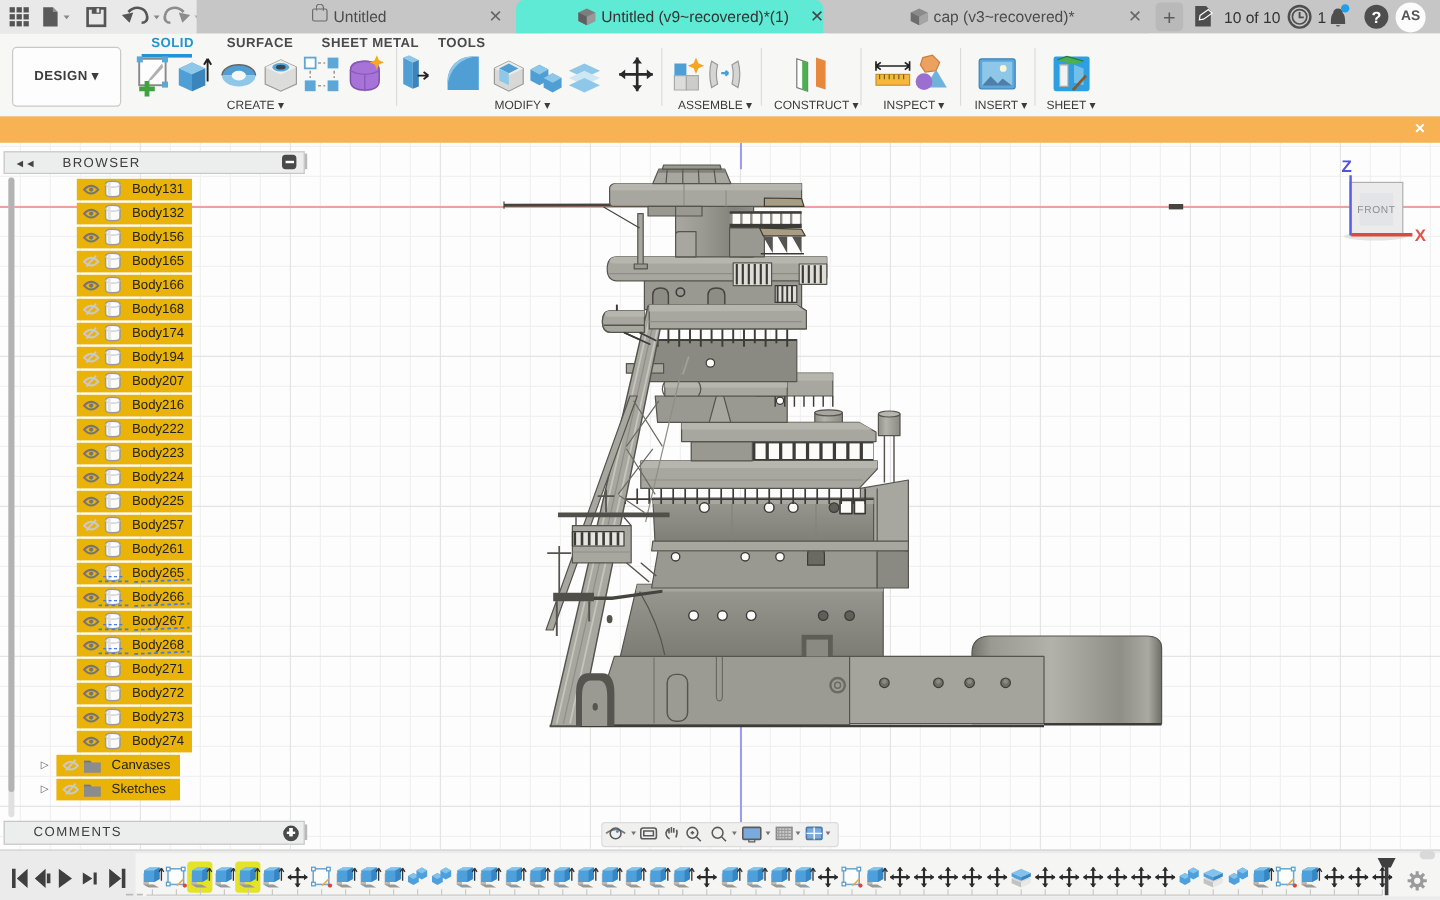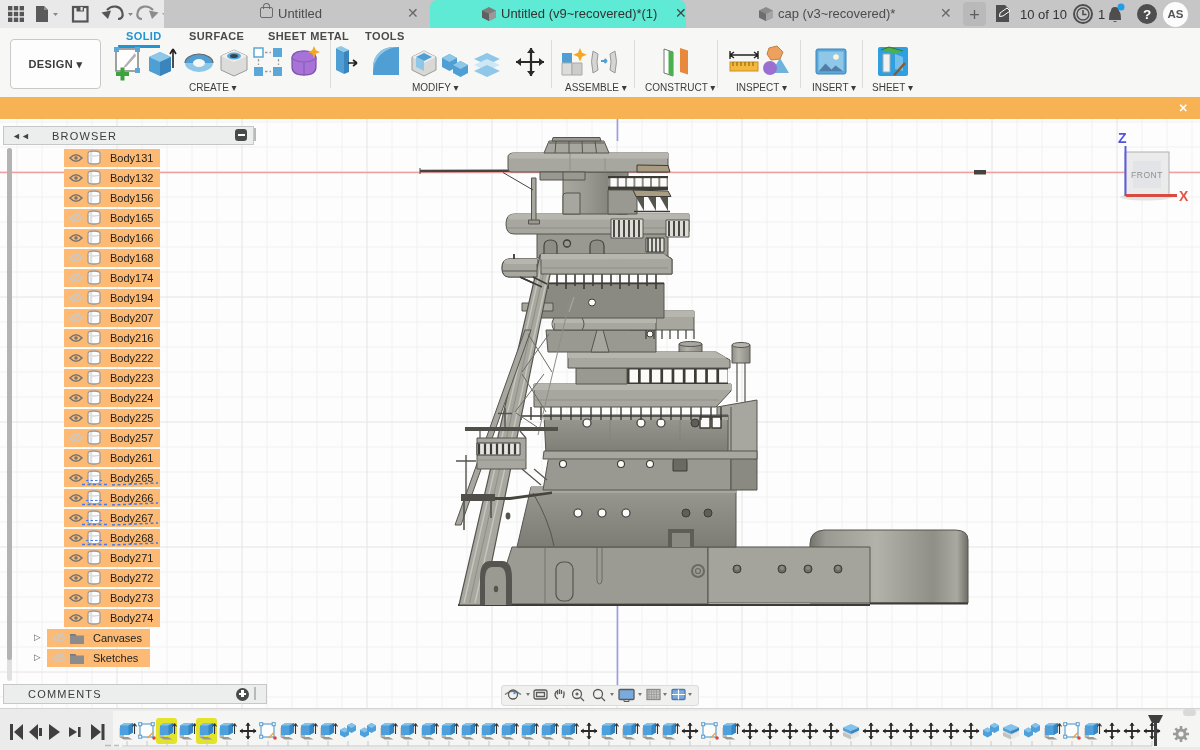--- a/index.html
+++ b/index.html
@@ -21,21 +21,21 @@
   .gsep{position:absolute;top:12px;height:48px;width:1px;background:#dddcda;}
   
   #banner{left:0;top:97px;width:1200px;height:22px;background:#f7b254;color:#fff;
     font-size:11.3px;font-weight:bold;line-height:22px;text-align:center;padding-left:0px;}
   #banner .bx{position:absolute;right:12px;top:0;font-weight:bold;}
   
   #canvas{left:0;top:119px;width:1200px;height:589px;}
   
   .ptitle{position:absolute;background:#eceded;border:1px solid #c6c7c7;color:#3c3c3c;
     font-size:11px;letter-spacing:1.2px;}
-  .brow{position:absolute;height:18px;background:#fdba74;}
+  .brow{position:absolute;height:18px;background:#eab308;}
   .brow .nm{position:absolute;left:46px;top:3px;font-size:11px;color:#222;}
   
   #timeline{left:0;top:708px;width:1200px;height:42px;background:#ebebeb;border-top:1px solid #d6d6d6;}
 </style>
 </head>
 <body>
 <div id="root">
   <div id="topbar" class="abs">
     <div class="leftzone"></div>
     <svg class="abs" style="left:0;top:0" width="200" height="28" viewBox="0 0 200 28">
@@ -818,21 +818,21 @@
       <svg width="14" height="12" viewBox="0 0 14 12" style="position:absolute;left:5px;top:3px">
         <path d="M1 6 Q7 -0.5 13 6 Q7 12.5 1 6 Z" fill="none" stroke="#c9c9c9" stroke-width="1.6"></path>
         <path d="M3 10 L11 1" stroke="#c9c9c9" stroke-width="1.6"></path>
       </svg>
       <svg width="16" height="13" viewBox="0 0 16 13" style="position:absolute;left:22px;top:3px">
         <path d="M1 2 h5 l1.5 1.5 H15 V12 H1 Z" fill="#8c8c8c"></path>
         <path d="M1 2 h5 l1.5 1.5 H1.2 Z" fill="#777"></path>
       </svg>
       <span class="nm" style="left:46px;">Sketches</span>
     </div>
-<div class="ptitle" style="left:3px;top:684px;width:249px;height:18px;padding-left:13px;">
+<div class="ptitle" style="left:3px;top:684px;width:249px;height:18px;">
       <span style="position:absolute;left:24px;top:3px;">COMMENTS</span>
       <span style="position:absolute;left:232px;top:2.5px;width:13px;height:13px;background:#4a4a4a;border-radius:50%;"></span>
       <span style="position:absolute;left:235px;top:7.5px;width:7px;height:2.5px;background:#fff;"></span>
       <span style="position:absolute;left:237.3px;top:5.2px;width:2.5px;height:7px;background:#fff;"></span>
     </div>
 <div class="abs" style="left:254px;top:687px;width:2px;height:13px;background:#b9b9b9;"></div>
 <div class="abs" style="left:501px;top:685px;width:196px;height:19px;background:#f0f0ef;border:1px solid #dcdcdc;border-radius:3px;"></div>
 <svg class="abs" style="left:501px;top:685px" width="196" height="19" viewBox="0 0 196 19">
 <g stroke="#5a5a5a" fill="none" stroke-width="1.3">
 <circle cx="12" cy="9.5" r="4.5"></circle>

